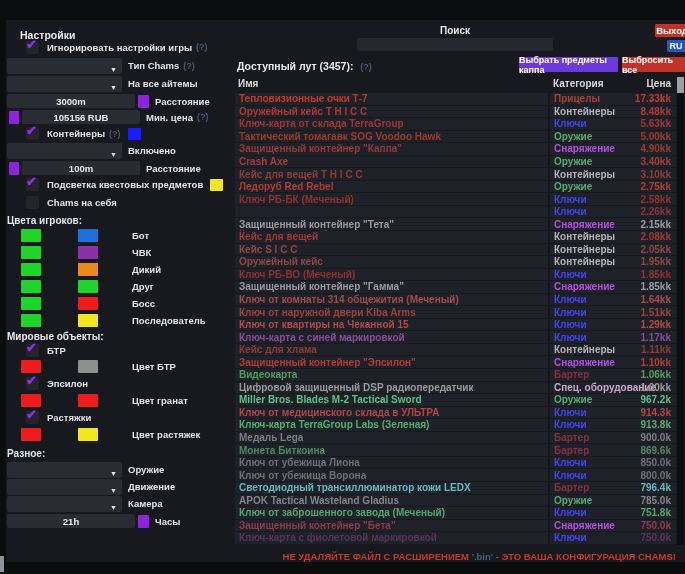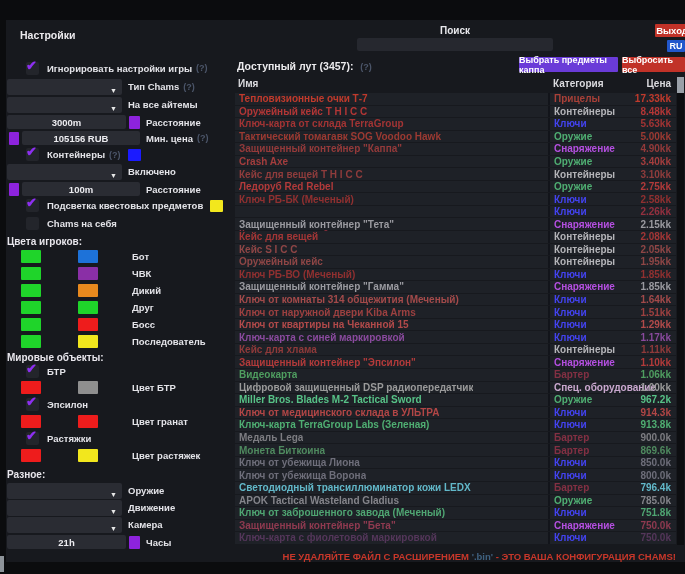--- a/index.html
+++ b/index.html
@@ -7,34 +7,34 @@
   body {
     position:relative; background:#0b0c0e; overflow:hidden;
     font-family:"Liberation Sans", sans-serif; color:#e6e6ea;
     font-weight:bold; -webkit-font-smoothing:antialiased;
   }
   .window { position:absolute; left:6px; top:20px; width:679px; height:542px; background:#17191e; }
   .corner-tab { position:absolute; left:0; top:556px; width:4px; height:16px; background:#8d9399; }
 
   
   .sb-title { position:absolute; left:20px; top:29px; font-size:10.5px; color:#eceaee; }
-  .sidebar { position:absolute; left:7px; top:61px; width:222px; }
+  .sidebar { position:absolute; left:7px; top:40px; width:222px; }
   .srow { display:flex; align-items:center; }
   .h14{height:14px}.h15{height:15px}.h13{height:13px}.h12{height:12px}
   .mb2{margin-bottom:2px}.mb3{margin-bottom:3px}.mb4{margin-bottom:4px}.mb5{margin-bottom:5px}
   .sec-hdr { font-size:10px; color:#e8e6ec; }
   .cb { width:13px; height:13px; flex:none; background:#23252b; border-radius:2px; margin-left:19px; position:relative; cursor:pointer; }
   .cb.checked::after { content:"✔"; position:absolute; left:0px; top:-4px; font-size:13px; color:#8d2ff0; }
   .cb-label { margin-left:8px; font-size:9.5px; color:#e3e3e8; white-space:nowrap; }
   .help { color:#4c566a; font-size:9px; margin-left:4px; }
   .dd { width:115px; height:15px; flex:none; background:#2a2c33; border-radius:2px; display:flex; padding:8px 5px; cursor:pointer; overflow:hidden; }
   .dd .val { font-size:9.3px; color:#ececf0; white-space:nowrap; overflow:hidden; flex:1; }
   .dd .arr { flex:none; font-size:7px; color:#e8e8e8; margin-left:3px; }
   .tinput { width:133px; height:14px; flex:none; background:#2a2c33; border-radius:2px; display:flex; align-items:center; justify-content:center; font-size:9.5px; color:#ececf0; }
-  .tinput.narrow { width:119px; }
+  .tinput.narrow { width:128px; }
   .tinput.mid { width:118px; margin-left:3px; }
   .rlabel { margin-left:6px; font-size:9.5px; color:#e3e3e8; white-space:nowrap; }
   .swatch { flex:none; border-radius:1px; cursor:pointer; }
   .sw-right { width:11px; height:13px; margin-left:3px; }
   .sw-left  { width:10px; height:13px; margin-left:2px; }
   .sw-inline{ width:13px; height:12px; margin-left:7px; }
   .colorrow .s1 { width:20px; height:13px; margin-left:14px; }
   .colorrow .s2 { width:20px; height:13px; margin-left:37px; }
   .colorrow .clabel { margin-left:34px; font-size:9.5px; color:#e3e3e8; }
 

